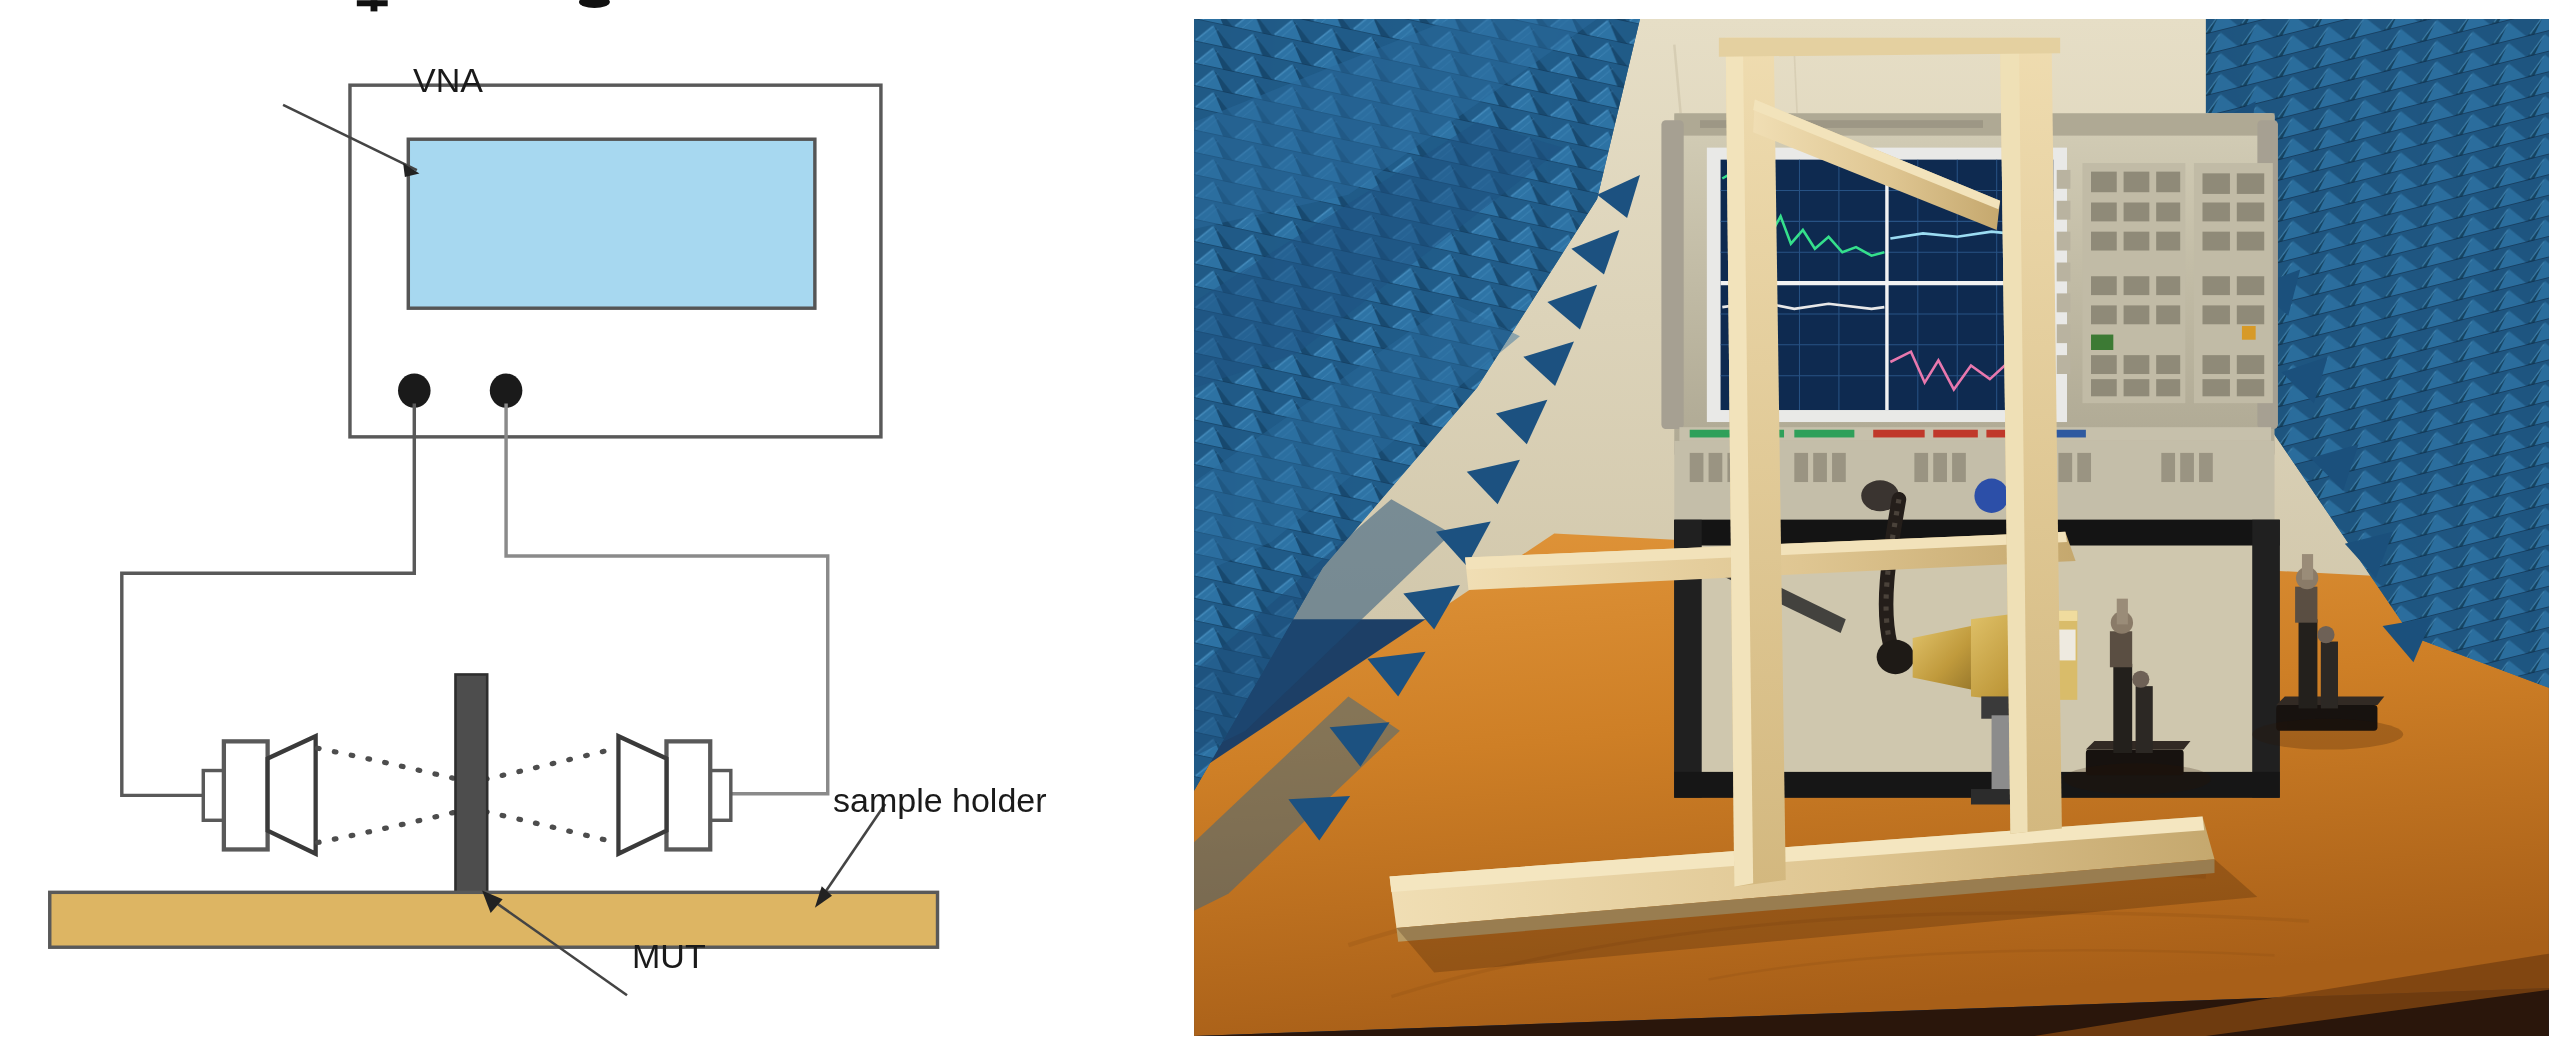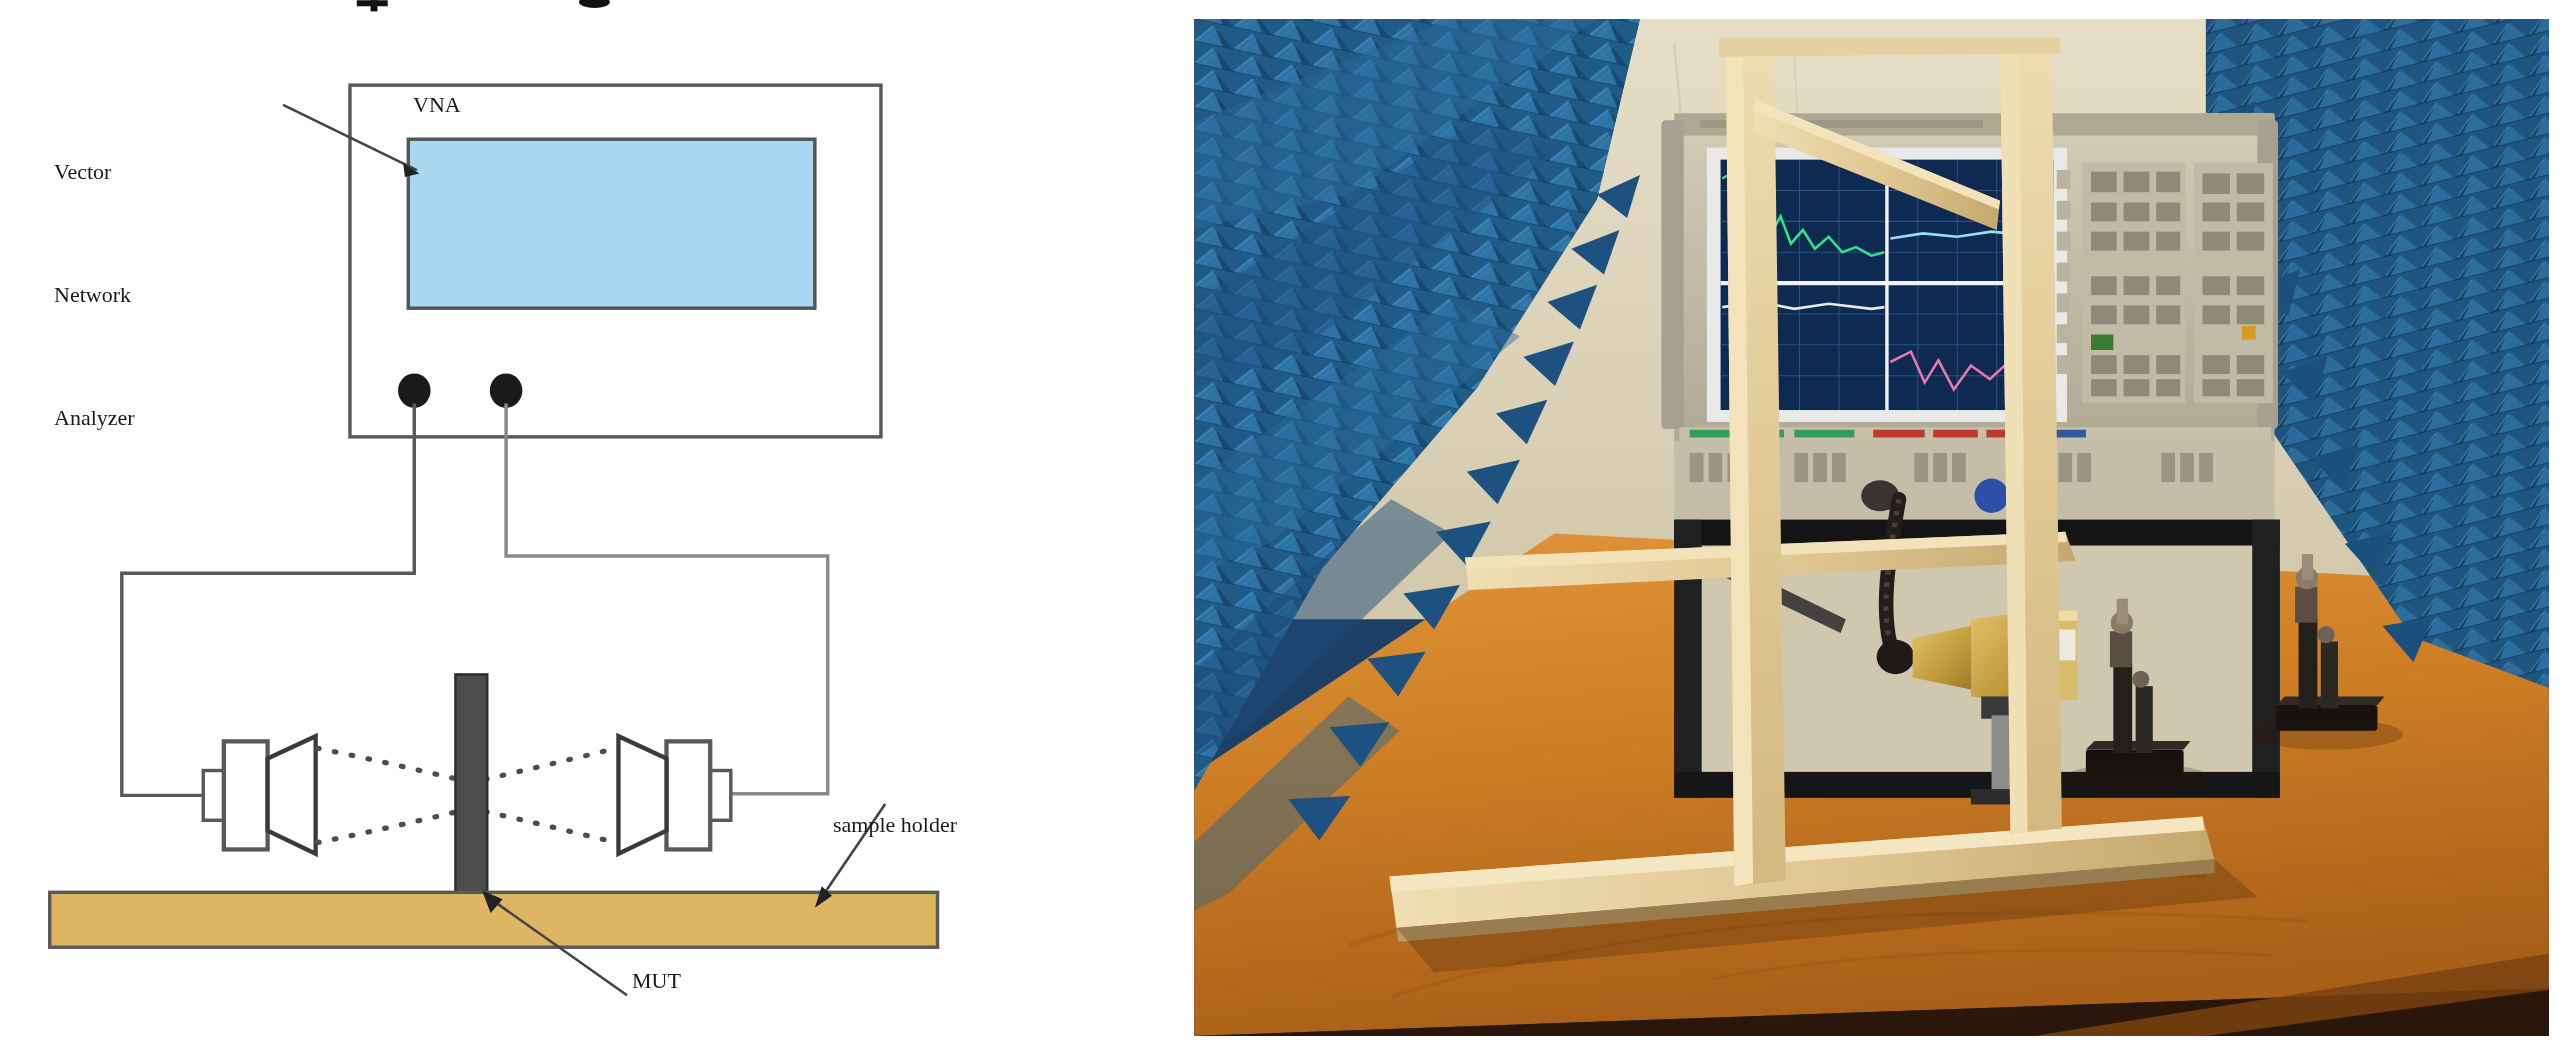--- a/index.html
+++ b/index.html
@@ -37,26 +37,25 @@
     top: 0;
     width: 1194px;
     height: 1065px;
     display: block;
   }
 
   
   .diagram-label {
     position: absolute;
     color: #1a1a1a;
-    font-family: Liberation Serif, serif;
-    font-size: 22px;
+    font-family: Liberation Sans, sans-serif;
+    font-size: 34px;
     line-height: 41px;
     white-space: pre;
     letter-spacing: 0px;
-    margin-top: 24px;
   }
   #label-vna-multiline { left: 54px; top: 45px; }
   #label-vna-box-title { left: 413px; top: 60px; }
   #label-sample-holder { left: 833px; top: 780px; }
   #label-mut          { left: 632px; top: 936px; }
 
   
   #photo-panel {
     position: absolute;
     left: 1194px;
@@ -140,25 +139,20 @@
         <line x1="1032" y1="937" x2="955" y2="1050" stroke="#444444" stroke-width="3"></line>
         <polygon points="950,1058 958,1033 970,1044" fill="#222222"></polygon>
       </g>
 
       <g>
         <line x1="731" y1="1160" x2="568" y2="1045" stroke="#444444" stroke-width="3"></line>
         <polygon points="562,1038 586,1048 572,1064" fill="#222222"></polygon>
       </g>
     </svg>
 
-    <div class="diagram-label" id="label-vna-multiline">
-      <div data-bind="schematic.vna_label_lines.0">Vector</div>
-      <div data-bind="schematic.vna_label_lines.1">Network</div>
-      <div data-bind="schematic.vna_label_lines.2">Analyzer</div>
-    </div>
 
     <div class="diagram-label" id="label-vna-box-title" data-bind="schematic.vna_box_title">VNA</div>
 
     <div class="diagram-label" id="label-sample-holder" data-bind="schematic.sample_holder_label">sample holder</div>
 
     <div class="diagram-label" id="label-mut" data-bind="schematic.mut_label">MUT</div>
   </div>
 
   <div id="photo-panel">
     <svg id="photo-svg" viewBox="0 0 1580 1186" xmlns="http://www.w3.org/2000/svg">

